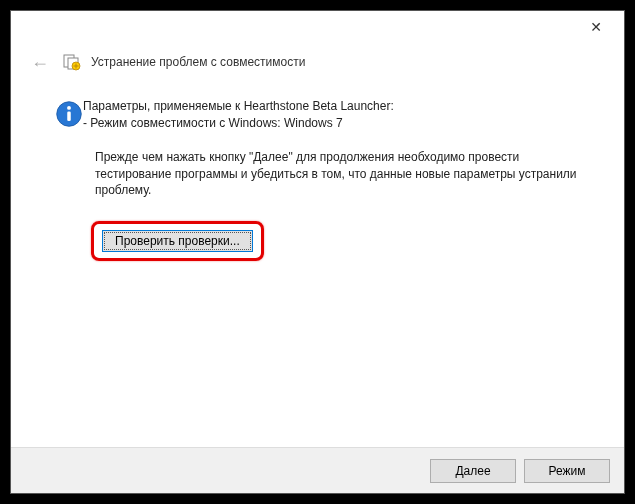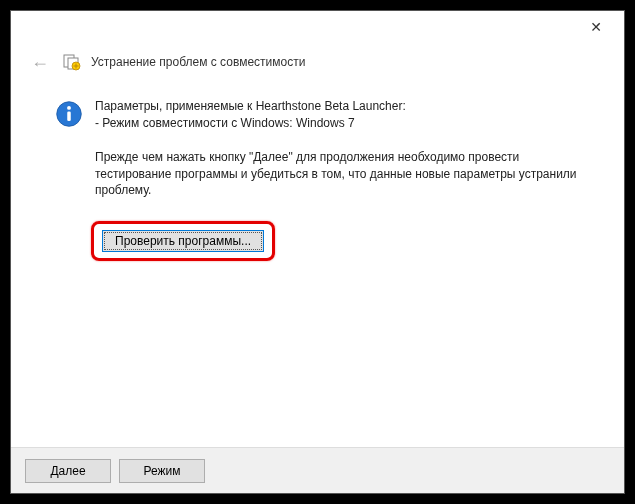--- a/index.html
+++ b/index.html
@@ -62,21 +62,20 @@
       padding: 14px 44px 0 44px;
     }
     .page-title {
       color: #003399;
       font-size: 15px;
       font-weight: normal;
       margin-bottom: 20px;
     }
     .info-row {
       display: flex;
-      gap: 12px;
       align-items: flex-start;
       margin-bottom: 16px;
     }
     .info-icon {
       width: 28px;
       height: 28px;
       flex-shrink: 0;
       margin-top: 2px;
     }
     .info-icon svg { width: 28px; height: 28px; }
@@ -107,21 +106,21 @@
       color: #000;
       cursor: pointer;
       outline: 1px dotted #555;
       outline-offset: -3px;
     }
     .footer {
       border-top: 1px solid #ddd;
       background: #f0f0f0;
       height: 46px;
       display: flex;
-      justify-content: flex-start;
+      justify-content: flex-end;
       align-items: center;
       padding: 0 14px;
       gap: 8px;
     }
     .footer-btn {
       background: #e1e1e1;
       border: 1px solid #adadad;
       padding: 4px 0;
       width: 86px;
       font-family: inherit;
@@ -166,21 +165,21 @@
       </span>
       <div class="info-text">
         <div>Параметры, применяемые к Hearthstone Beta Launcher:</div>
         <div>- Режим совместимости с Windows: Windows 7</div>
       </div>
     </div>
 
     <div class="instruction">Прежде чем нажать кнопку "Далее" для продолжения необходимо провести тестирование программы и убедиться в том, что данные новые параметры устранили проблему.</div>
 
     <span class="highlight-wrap">
-      <button class="test-btn">Проверить программы...</button>
+      <button class="test-btn">Проверить проверки...</button>
     </span>
   </div>
 
   <div class="footer">
     <button class="footer-btn">Далее</button>
     <button class="footer-btn">Режим</button>
   </div>
 
 </div>
 

